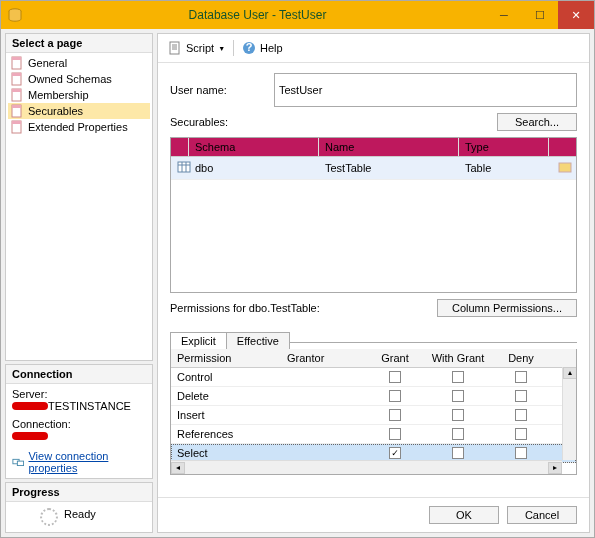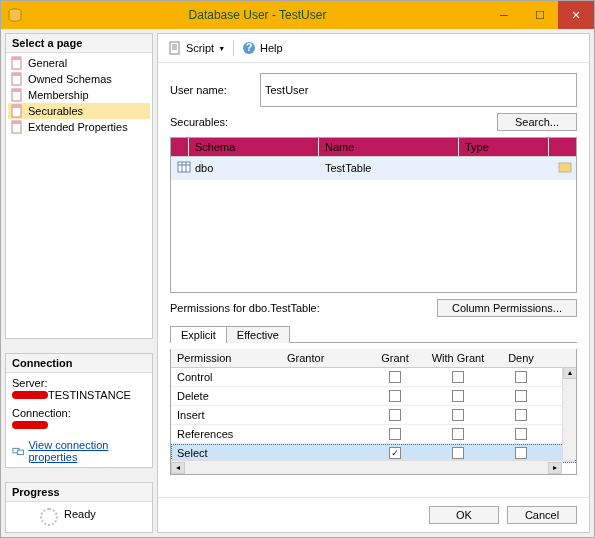--- a/index.html
+++ b/index.html
@@ -5,53 +5,53 @@
 * { box-sizing: border-box; font-family: "Segoe UI", Tahoma, sans-serif; font-size: 11px; }
 body { margin: 0; background: #fff; }
 .window { width: 595px; height: 538px; border: 1px solid #aaa; display: flex; flex-direction: column; background: #f0f0f0; }
 .titlebar { background: #f8b300; height: 28px; display: flex; align-items: center; padding-left: 6px; }
 .titlebar .app-icon { width: 16px; height: 16px; margin-right: 6px; }
 .titlebar .title { flex: 1; text-align: center; font-size: 12px; color: #14532d; }
 .winbtns { display: flex; height: 100%; }
 .winbtn { width: 36px; display: flex; align-items: center; justify-content: center; color: #333; }
 .winbtn.close { background: #c84031; color: #fff; }
 .content { flex: 1; display: flex; padding: 4px; gap: 4px; }
-.left { width: 148px; display: flex; flex-direction: column; gap: 14px; }
+.left { width: 148px; display: flex; flex-direction: column; gap: 3px; }
 .panel { background: #fff; border: 1px solid #ccc; }
 .panel-header { font-weight: bold; background: #f4f4f4; padding: 3px 6px; border-bottom: 1px solid #ddd; }
 .nav { padding: 2px 2px 6px 2px; }
 .nav-item { display: flex; align-items: center; gap: 4px; padding: 1px 2px; }
 .nav-item.sel { background: #fde8a8; }
 .nav-icon { width: 14px; height: 14px; }
 .conn { padding: 4px 6px; font-size: 11px; }
 .conn .redact { display: inline-block; width: 36px; height: 8px; background: #d00; border-radius: 4px; }
 .conn a { color: #0046aa; text-decoration: underline; }
 .progress { padding: 6px; display: flex; align-items: flex-start; gap: 6px; margin-left: 28px; }
 .spinner { width: 18px; height: 18px; border: 2px dotted #bbb; border-radius: 50%; }
 .right { flex: 1; display: flex; flex-direction: column; background: #fff; border: 1px solid #ccc; }
 .toolbar { display: flex; align-items: center; gap: 4px; padding: 6px 10px; border-bottom: 1px solid #e0e0e0; }
 .toolbtn { display: flex; align-items: center; gap: 4px; }
 .toolbtn .drop { font-size: 7px; }
 .sep { width: 1px; height: 16px; background: #ccc; margin: 0 4px; }
 .body { padding: 10px 12px; display: flex; flex-direction: column; gap: 6px; flex: 1; }
-.row { display: flex; align-items: center; gap: 8px; }
+.row { display: flex; align-items: center; gap: 22px; }
 .row label { width: 82px; }
 .row input[type=text] { flex: 1; border: 1px solid #aaa; padding: 10px 4px; background: #fff; }
 .sec-head { display: flex; align-items: center; }
 .sec-head label { flex: 1; }
 .btn { border: 1px solid #aaa; background: #f4f4f4; padding: 2px 10px; min-width: 80px; text-align: center; }
 .grid { border: 1px solid #aaa; background: #fff; height: 156px; }
 .ghdr { display: flex; background: #be185d; border-bottom: 1px solid #ccc; }
 .ghdr div { padding: 3px 6px; border-right: 1px solid #ddd; }
 .grow { display: flex; align-items: center; background: #e8f0fb; border-bottom: 1px solid #eee; }
 .grow div { padding: 3px 6px; }
 .perm-head { display: flex; align-items: center; }
 .perm-head label { flex: 1; }
 .tabs { display: flex; border-bottom: 1px solid #aaa; margin-top: 2px; }
-.tab { padding: 2px 10px; border: 1px solid #aaa; border-bottom: none; background: #f4f4f4; margin-right: -1px; position: relative; top: 1px; }
+.tab { padding: 2px 10px; border: 1px solid #aaa; border-bottom: none; background: #f4f4f4; margin-right: -1px; position: relative; top: 7px; }
 .tab.active { background: #fff; }
 .perm-grid { border: 1px solid #aaa; border-top: none; background: #fff; height: 126px; overflow: hidden; position: relative; }
 .phdr { display: flex; background: #f4f4f4; border-bottom: 1px solid #ccc; }
 .phdr div, .prow div { padding: 2px 6px; height: 18px; display: flex; align-items: center; }
 .prow { display: flex; border-bottom: 1px solid #eee; }
 .prow.sel { background: #cde3f8; outline: 1px dotted #666; outline-offset: -1px; }
 .cperm { width: 110px; }
 .cgrantor { width: 86px; }
 .ccb { width: 56px; justify-content: center; }
 .cb { width: 12px; height: 12px; border: 1px solid #888; background: #fff; display: inline-flex; align-items: center; justify-content: center; font-size: 9px; line-height: 1; }
@@ -190,20 +190,21 @@
             <div class="colw3">Name</div>
             <div class="colw4">Type</div>
           </div>
           <div class="grow">
             <div class="colw1"><svg class="tiny-icon" viewBox="0 0 14 14">
                   <rect x="1" y="2" width="12" height="10" fill="#fff" stroke="#68a"></rect>
                   <path d="M1 5h12M5 2v10M9 2v10" stroke="#68a"></path>
                 </svg></div>
             <div class="colw2">dbo</div>
             <div class="colw3">TestTable</div>
+            <div class="colw4">Table</div>
             <div style="flex:1;text-align:right;padding-right:4px"><svg class="tiny-icon" viewBox="0 0 14 14">
                   <rect x="1" y="3" width="12" height="9" fill="#f5d67a" stroke="#caa"></rect>
                 </svg></div>
           </div>
         </div>
 
         <div class="perm-head">
           <label><span>Permissions for </span><span>dbo.TestTable</span><span>:</span></label>
           <div class="btn" style="min-width:140px">Column Permissions...</div>
         </div>

